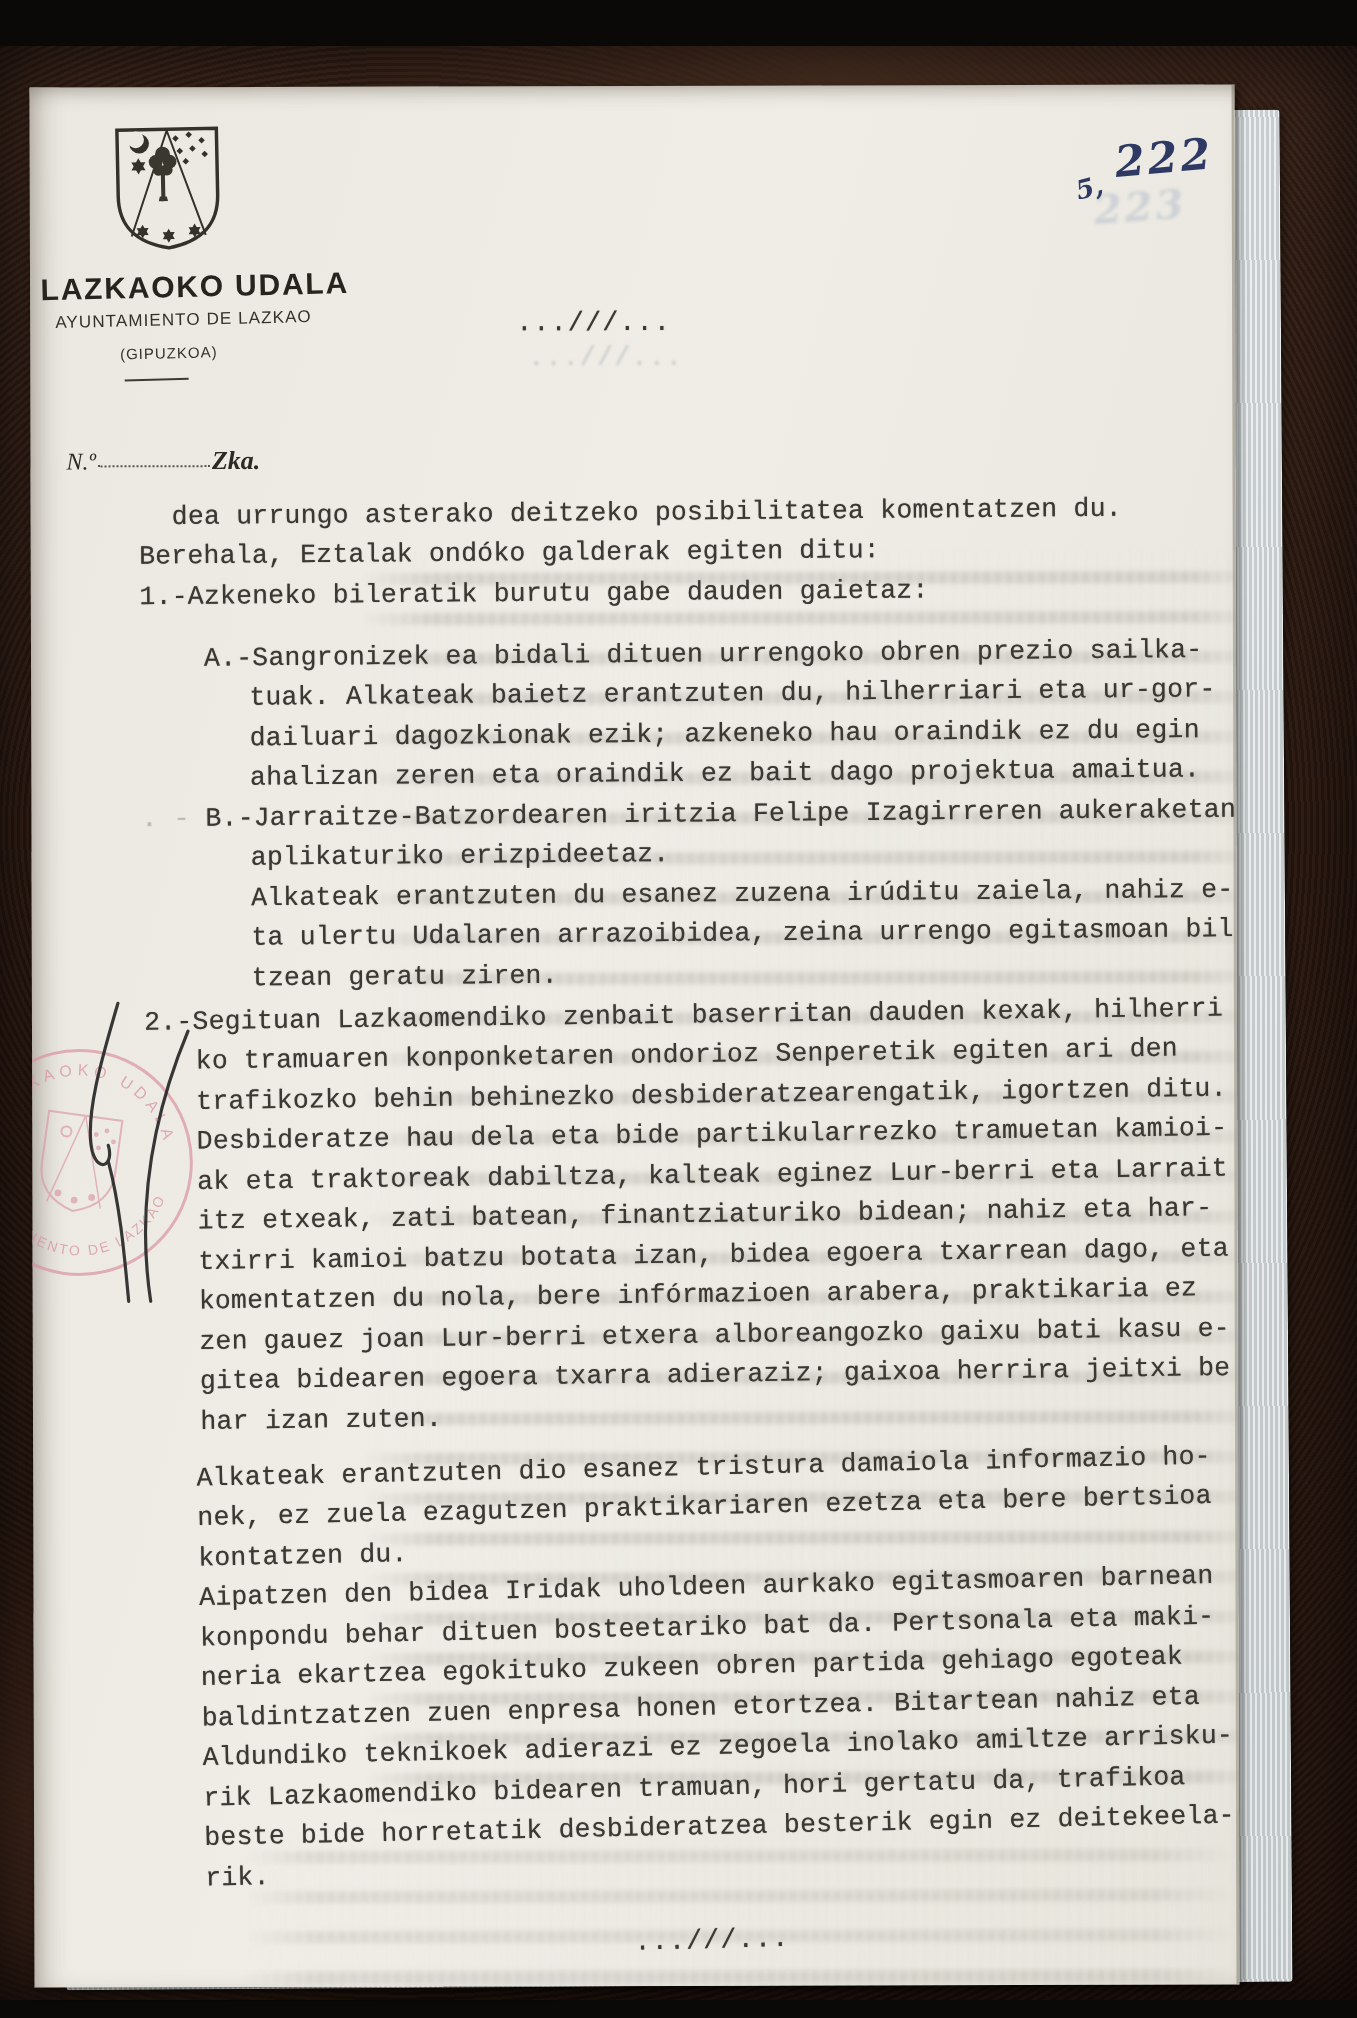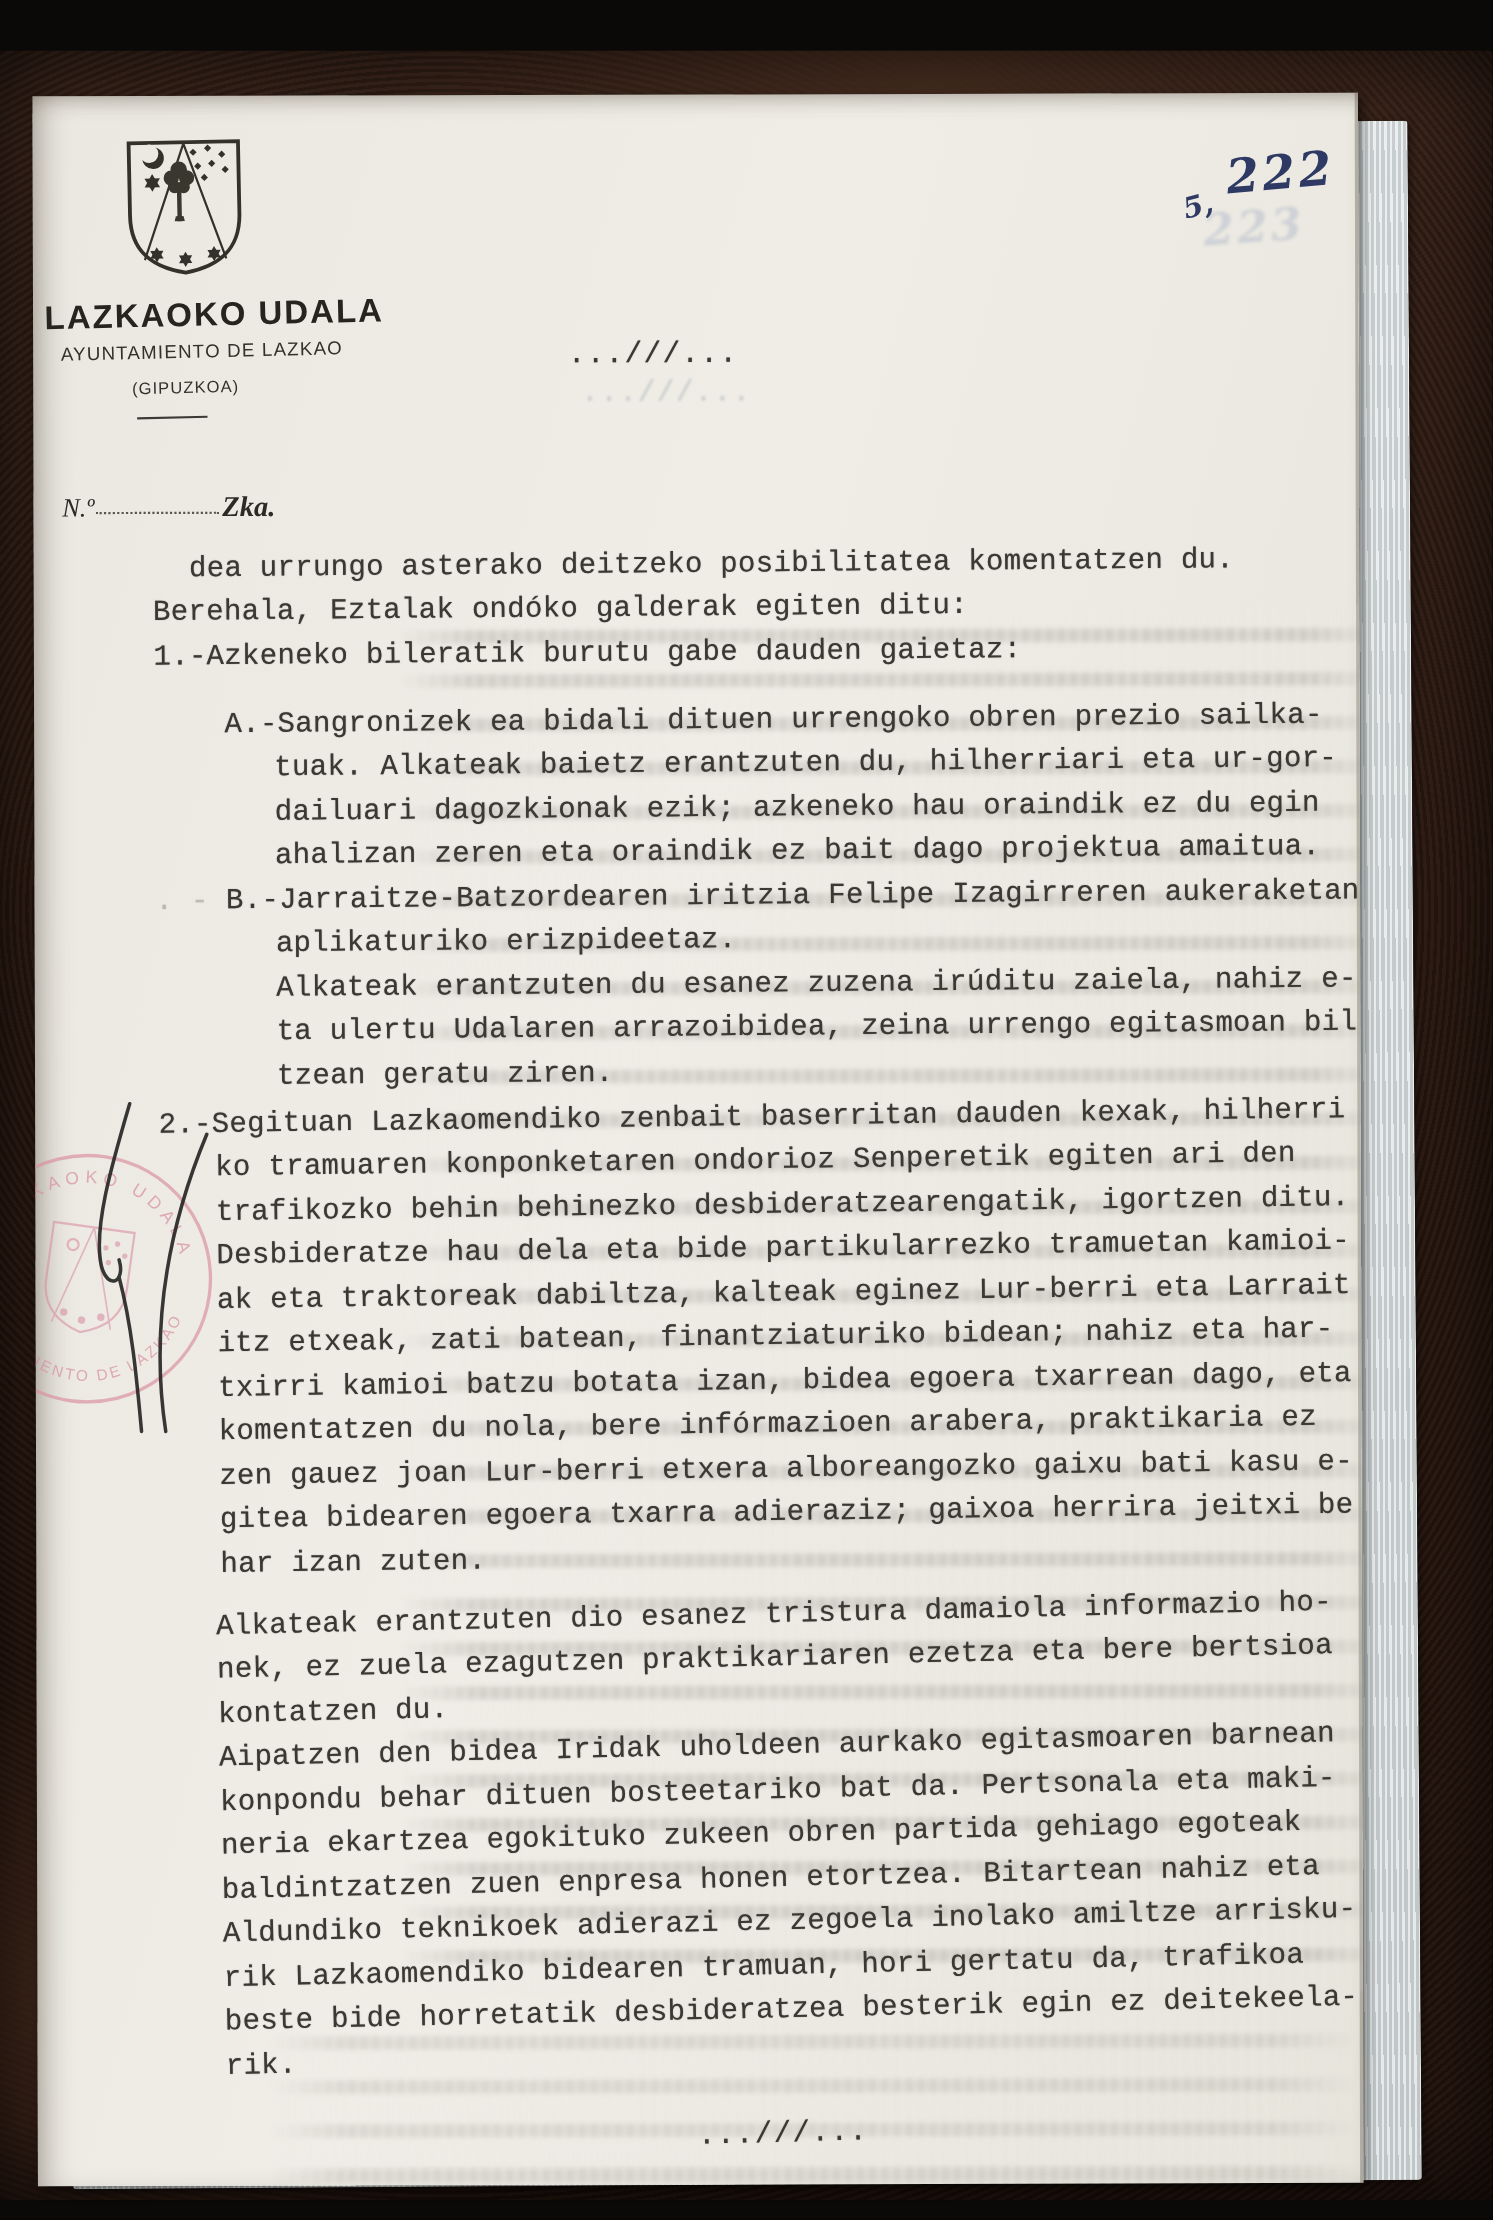--- a/index.html
+++ b/index.html
@@ -42,21 +42,21 @@
   .ind-cont{margin-left:217px;} .ind-flush2{margin-left:112px;} .ind-cont2{margin-left:163px;}
   .ghost{position:absolute;left:-64px;top:0;opacity:.28;filter:blur(.6px);}
   .block1{top:410px;transform:rotate(-.35deg);transform-origin:0 0;z-index:3;}
   .block2{top:916px;transform:rotate(-.6deg);transform-origin:0 0;z-index:3;}
   .block3{top:1374px;transform:rotate(-1.1deg);transform-origin:0 0;z-index:3;}
   .sep{position:absolute;font-size:27px;letter-spacing:1px;z-index:3;text-shadow:0 0 1px rgba(59,56,51,.6);}
   .sep-top{left:486px;top:222px;}
   .sep-top-ghost{left:498px;top:257px;color:#6d7d95;opacity:.25;filter:blur(1px);}
   .sep-bottom{left:600px;top:1840px;transform:rotate(-1.3deg);}
   
-  .refline{position:absolute;left:26px;top:358px;font-family:"Liberation Serif",serif;font-style:italic;color:#2c2a25;white-space:nowrap;z-index:3;}
+  .refline{position:absolute;left:36px;top:358px;font-family:"Liberation Serif",serif;font-style:italic;color:#2c2a25;white-space:nowrap;z-index:3;}
   .refline .nro{font-size:24px;}
   .refline .leader{display:inline-block;width:112px;border-bottom:2px dotted #5a564e;height:20px;margin:0 2px 2px 2px;}
   .refline .zka{font-size:26px;font-weight:bold;}
   
   .hand{position:absolute;font-family:"DejaVu Serif",serif;font-style:italic;font-weight:bold;color:#2e3a64;z-index:4;}
   .pageno{left:1085px;top:48px;font-size:43px;letter-spacing:3px;transform:rotate(-5deg);}
   .pageno-prefix{left:1046px;top:88px;font-size:26px;transform:rotate(-14deg);}
   .pageno-ghost{left:1064px;top:98px;font-size:40px;letter-spacing:3px;color:#9aa7c2;opacity:.35;filter:blur(1.5px);transform:rotate(-4deg);z-index:2;}
   
   .bleed{position:absolute;z-index:2;filter:blur(1.9px);pointer-events:none;

